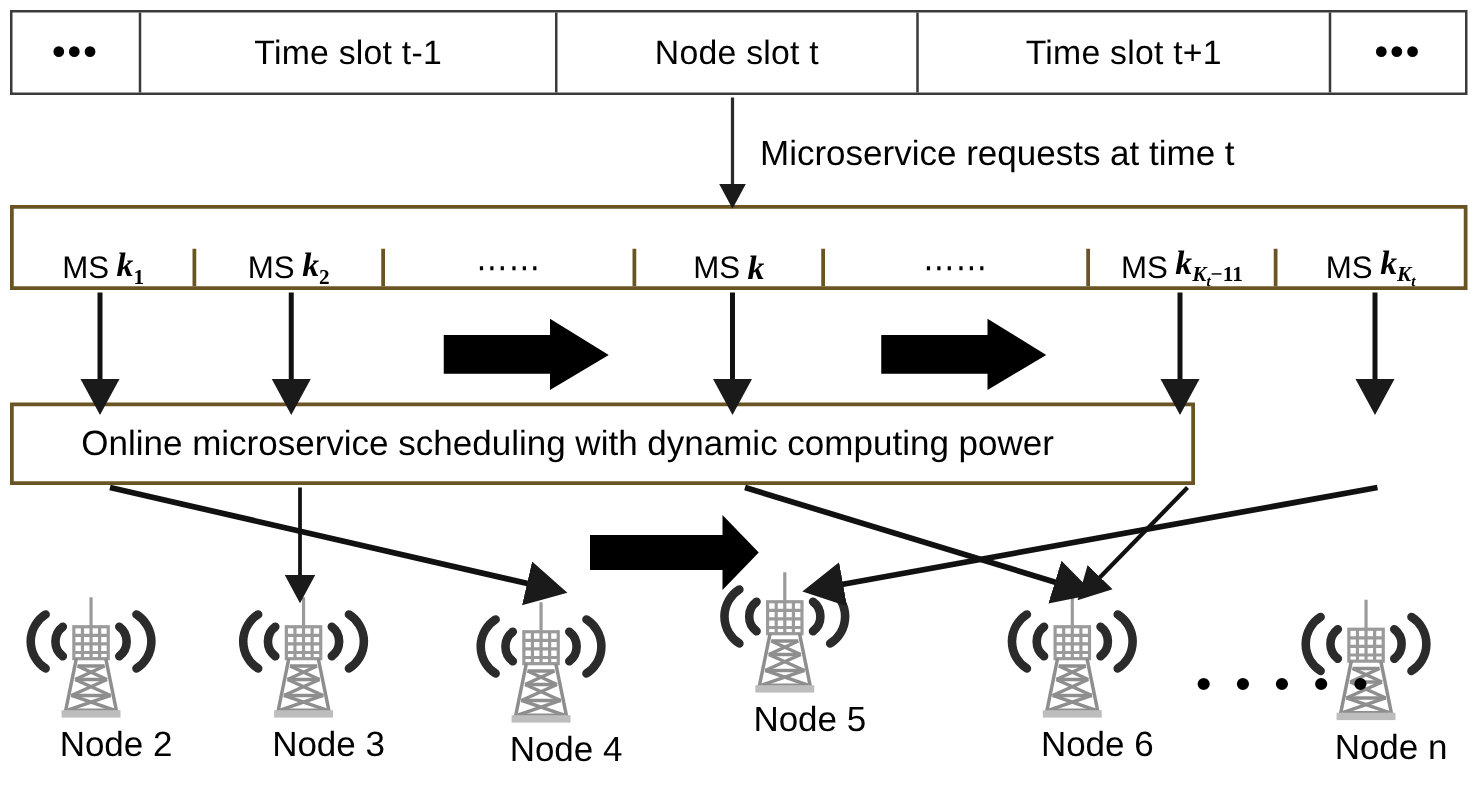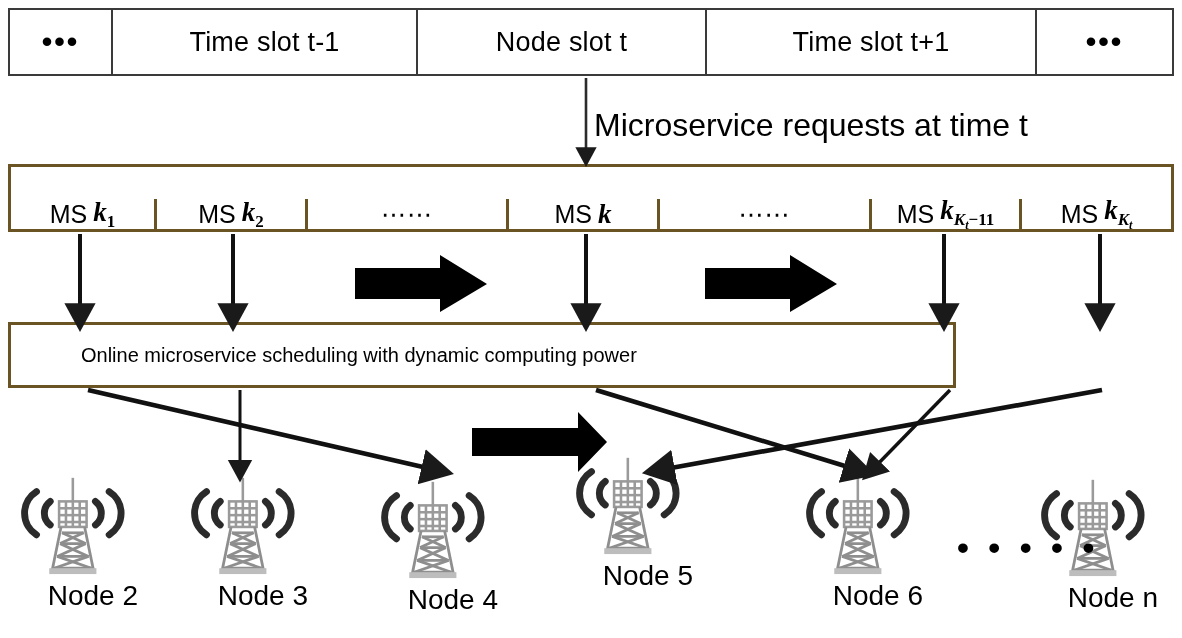--- a/index.html
+++ b/index.html
@@ -111,32 +111,32 @@
   .schedbar {
     position: absolute;
     left: 8px;
     top: 322px;
     width: 948px;
     height: 66px;
     border: 3px solid #6B5424;
     box-sizing: border-box;
     display: flex;
     align-items: center;
-    padding-left: 70px;
-    font-size: 20px;
+    padding-left: 54px;
+    font-size: 28px;
     background: #ffffff;
     white-space: nowrap;
   }
 
   
   .reqlabel {
     position: absolute;
-    left: 594px;
+    left: 608px;
     top: 107px;
-    font-size: 32px;
+    font-size: 28px;
     white-space: nowrap;
   }
 
   
   .node {
     position: absolute;
     width: 130px;
     text-align: right;
   }
   .node .tower {
@@ -160,21 +160,21 @@
 </style>
 </head>
 <body>
 
 <div id="stage">
 
   <div class="timeline">
     <div class="tl-cell" style="width:103px">
       <span class="tl-dots">•••</span>
     </div>
-    <div class="tl-cell" style="width:305px">
+    <div class="tl-cell" style="width:333px">
       <span>Time slot t-1</span>
     </div>
     <div class="tl-cell" style="width:289px">
       <span>Node slot t</span>
     </div>
     <div class="tl-cell" style="width:330px">
       <span>Time slot t+1</span>
     </div>
     <div class="tl-cell" style="flex:1">
       <span class="tl-dots">•••</span>

